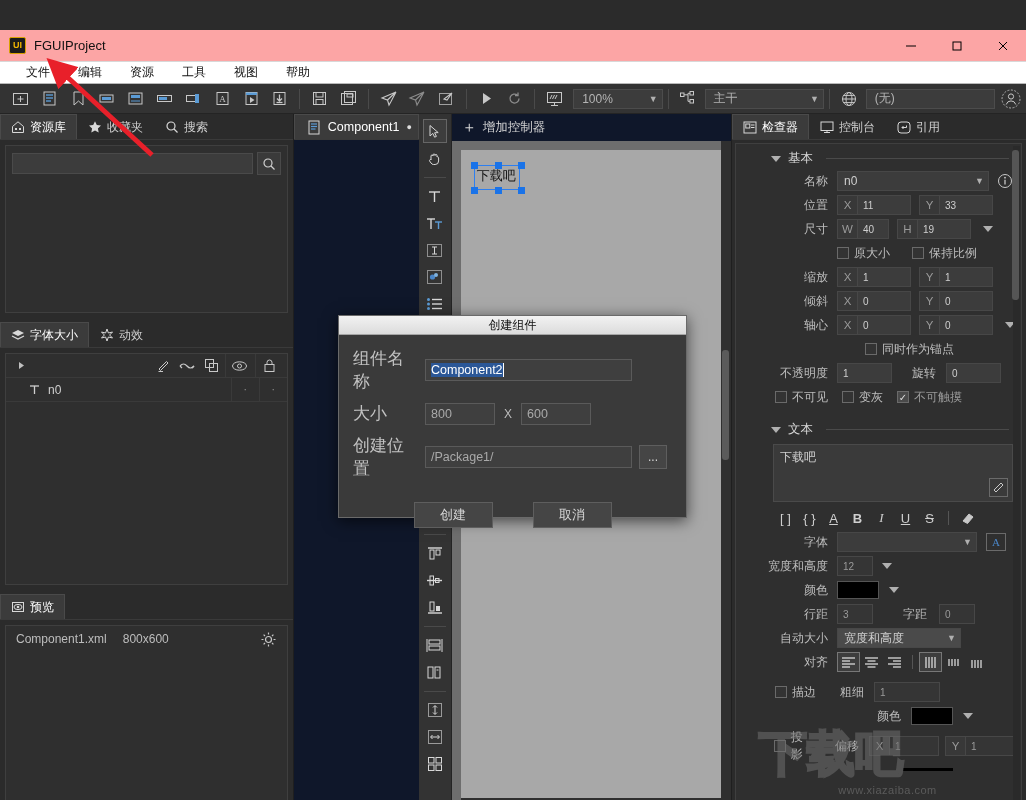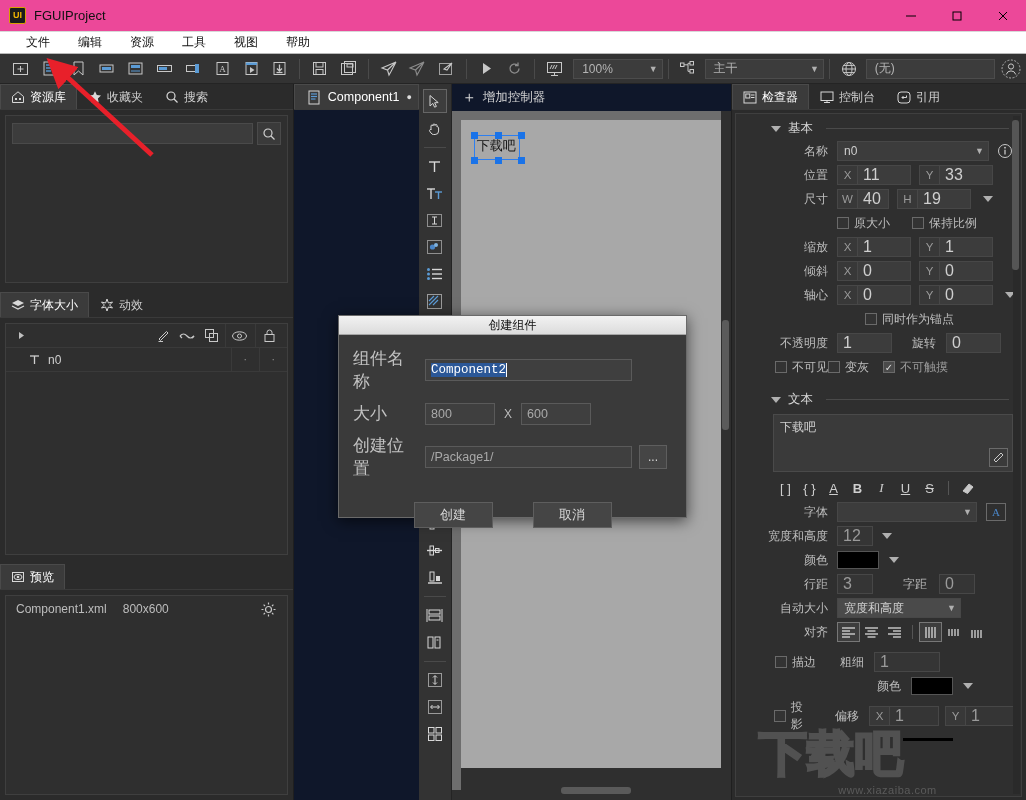--- a/index.html
+++ b/index.html
@@ -8,22 +8,23 @@
     width:1026px; height:800px;
     background:#2b2b2b;
     font-family:"Liberation Sans", sans-serif;
     font-size:12px;
     color:#c8c8c8;
     overflow:hidden;
     position:relative;
   }
   
   .titlebar{
-    height:32px; background:#ec4899; display:flex; align-items:center;
+    height:32px; background:#fca5a5; display:flex; align-items:center;
     border-bottom:1px solid #d8d8d8;
+    margin-top:30px;
   }
   .app-logo{
     width:17px;height:17px;margin-left:9px;margin-right:8px;
     background:#1b1b1b;border:1px solid #d8a000;border-radius:2px;
     color:#f0b400;font-size:9px;font-weight:bold;line-height:15px;text-align:center;
     font-family:"Liberation Sans",sans-serif;
   }
   .app-title{ color:#111; font-size:13px; }
   .win-btns{ margin-left:auto; display:flex; height:32px; }
   .win-btn{ width:46px;height:32px;display:flex;align-items:center;justify-content:center;color:#000; }
@@ -122,21 +123,21 @@
   
   .rightcol{ flex:1; background:#2b2b2b; display:flex; flex-direction:column; }
   .insp-box{ margin:3px 4px 3px 3px; border:1px solid #3f3f3f; flex:1; overflow:hidden;
              position:relative; background:#2f2f2f;padding-left:27px; }
   .sect-head{ display:flex;align-items:center;gap:7px; padding:6px 8px 2px 8px; }
   .sect-title{ color:#d8d8d8; font-size:12.5px; }
   .sect-rule{ flex:1; height:1px; background:#4a4a4a; margin-left:6px; margin-right:4px;}
   .row{ display:flex; align-items:center; min-height:24px; padding:1px 6px 1px 0; }
   .lbl{ width:74px; text-align:right; padding-right:9px; color:#bdbdbd; font-size:12px; }
   .fld{ height:20px; background:#3c3c3c; border:1px solid #474747; color:#cfcfcf;
-        font-size:16px; padding:0 5px; display:flex;align-items:center; }
+        font-size:10px; padding:0 5px; display:flex;align-items:center; }
   .fld.ro{ background:#353535; color:#9a9a9a; }
   .xy{ display:flex; align-items:center; }
   .axis{ width:20px; text-align:center; color:#9a9a9a; font-size:11.5px; background:#383838;
          border:1px solid #474747; border-right:none; height:20px; line-height:18px;}
   .combo{ height:20px; background:#3c3c3c;border:1px solid #474747; display:flex;
           align-items:center; padding:0 4px 0 6px; color:#cfcfcf; font-size:12px; }
   .combo .caret{ margin-left:auto; font-size:9px; color:#b0b0b0; padding-left:8px;}
   .chk{ display:flex;align-items:center;gap:5px; color:#bdbdbd; font-size:12px; }
   .box{ width:12px;height:12px;border:1px solid #6a6a6a;background:#333;
         display:inline-flex;align-items:center;justify-content:center;font-size:10px;color:#ddd;}
@@ -168,21 +169,21 @@
   }
   .dlg-title{ height:19px; background:linear-gradient(#f2f2f2,#dcdcdc); color:#111;
               font-size:12px; display:flex;align-items:center;justify-content:center;
               border-bottom:1px solid #a5a5a5; }
   .dlg-body{ padding:12px 14px 0 14px; }
   .dlg-row{ display:flex; align-items:center; margin-bottom:9px; }
   .dlg-lbl{ width:72px; padding-right:12px; color:#c2c2c2; font-size:17px; }
   .dlg-fld{ height:22px; background:#3f3f3f; border:1px solid #5a5a5a; color:#a9a9a9;
             font-size:12.5px; padding:0 5px; display:flex; align-items:center; }
   .dlg-fld.sel{ color:#fff; }
-  .sel-text{ background:#2b5797; color:#fff;font-family:Liberation Mono, monospace; }
+  .sel-text{ background:#2b5797; color:#fff; }
   .dlg-btns{ display:flex; justify-content:center; gap:40px; margin-top:22px; }
   .dlg-btn{ width:79px;height:26px; background:#454545; border:1px solid #5e5e5e;
             color:#d8d8d8; font-size:13px; display:flex;align-items:center;justify-content:center; }
   .cursor-bar{ display:inline-block;width:1px;height:14px;background:#fff;vertical-align:-2px;}
   svg{ display:block; }
 </style>
 </head>
 <body>
 
 <div class="titlebar">
@@ -884,21 +885,21 @@
         <div style="width:54px;text-align:right;padding-right:10px;color:#bdbdbd">旋转</div>
         <div class="fld" style="width:55px">0</div>
       </div>
 
       <div class="row">
         <div style="width:12px"></div>
         <div class="chk">
           <span class="box"></span>
           <span>不可见</span>
         </div>
-        <div class="chk" style="">
+        <div class="chk" style="margin-left:14px">
           <span class="box"></span>
           <span>变灰</span>
         </div>
         <div class="chk" style="margin-left:14px">
           <span class="box on">✓</span>
           <span style="color:#9a9a9a">不可触摸</span>
         </div>
       </div>
 
       <div class="sect-head" style="margin-top:6px">

